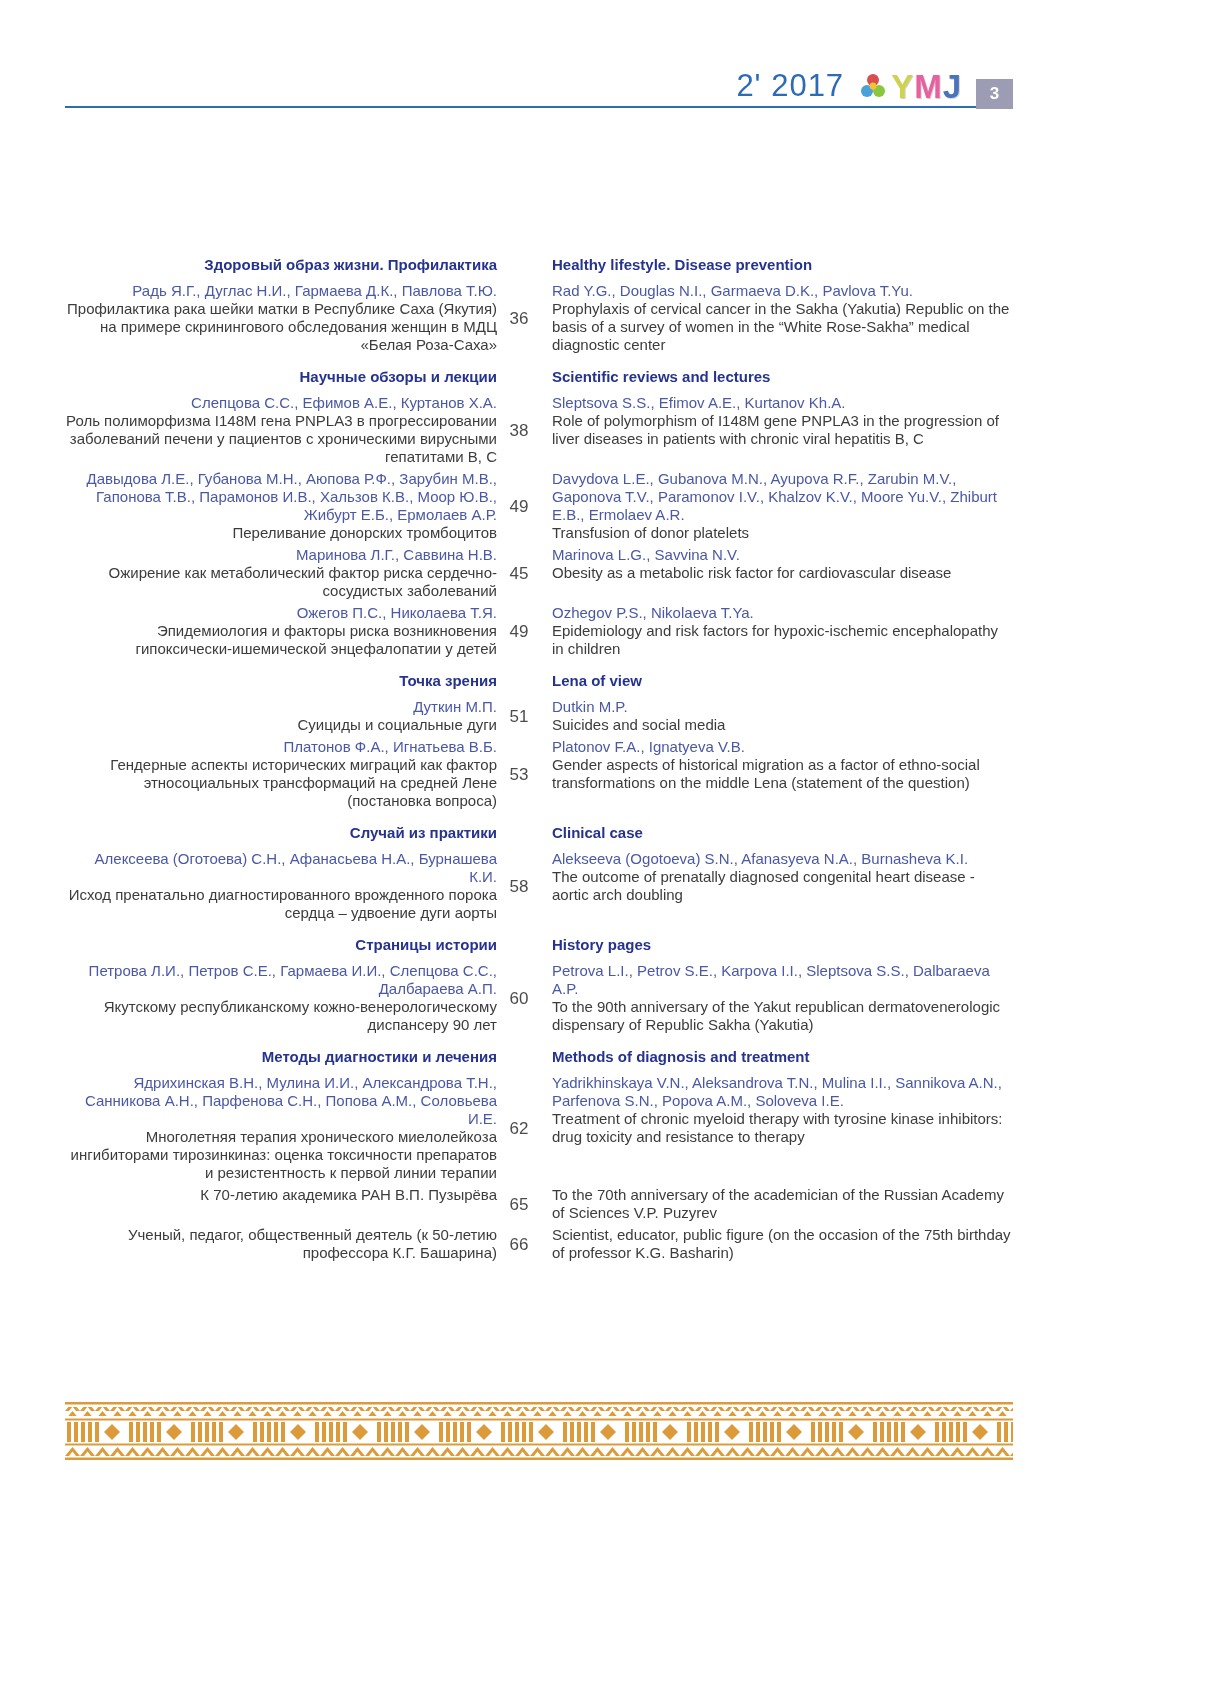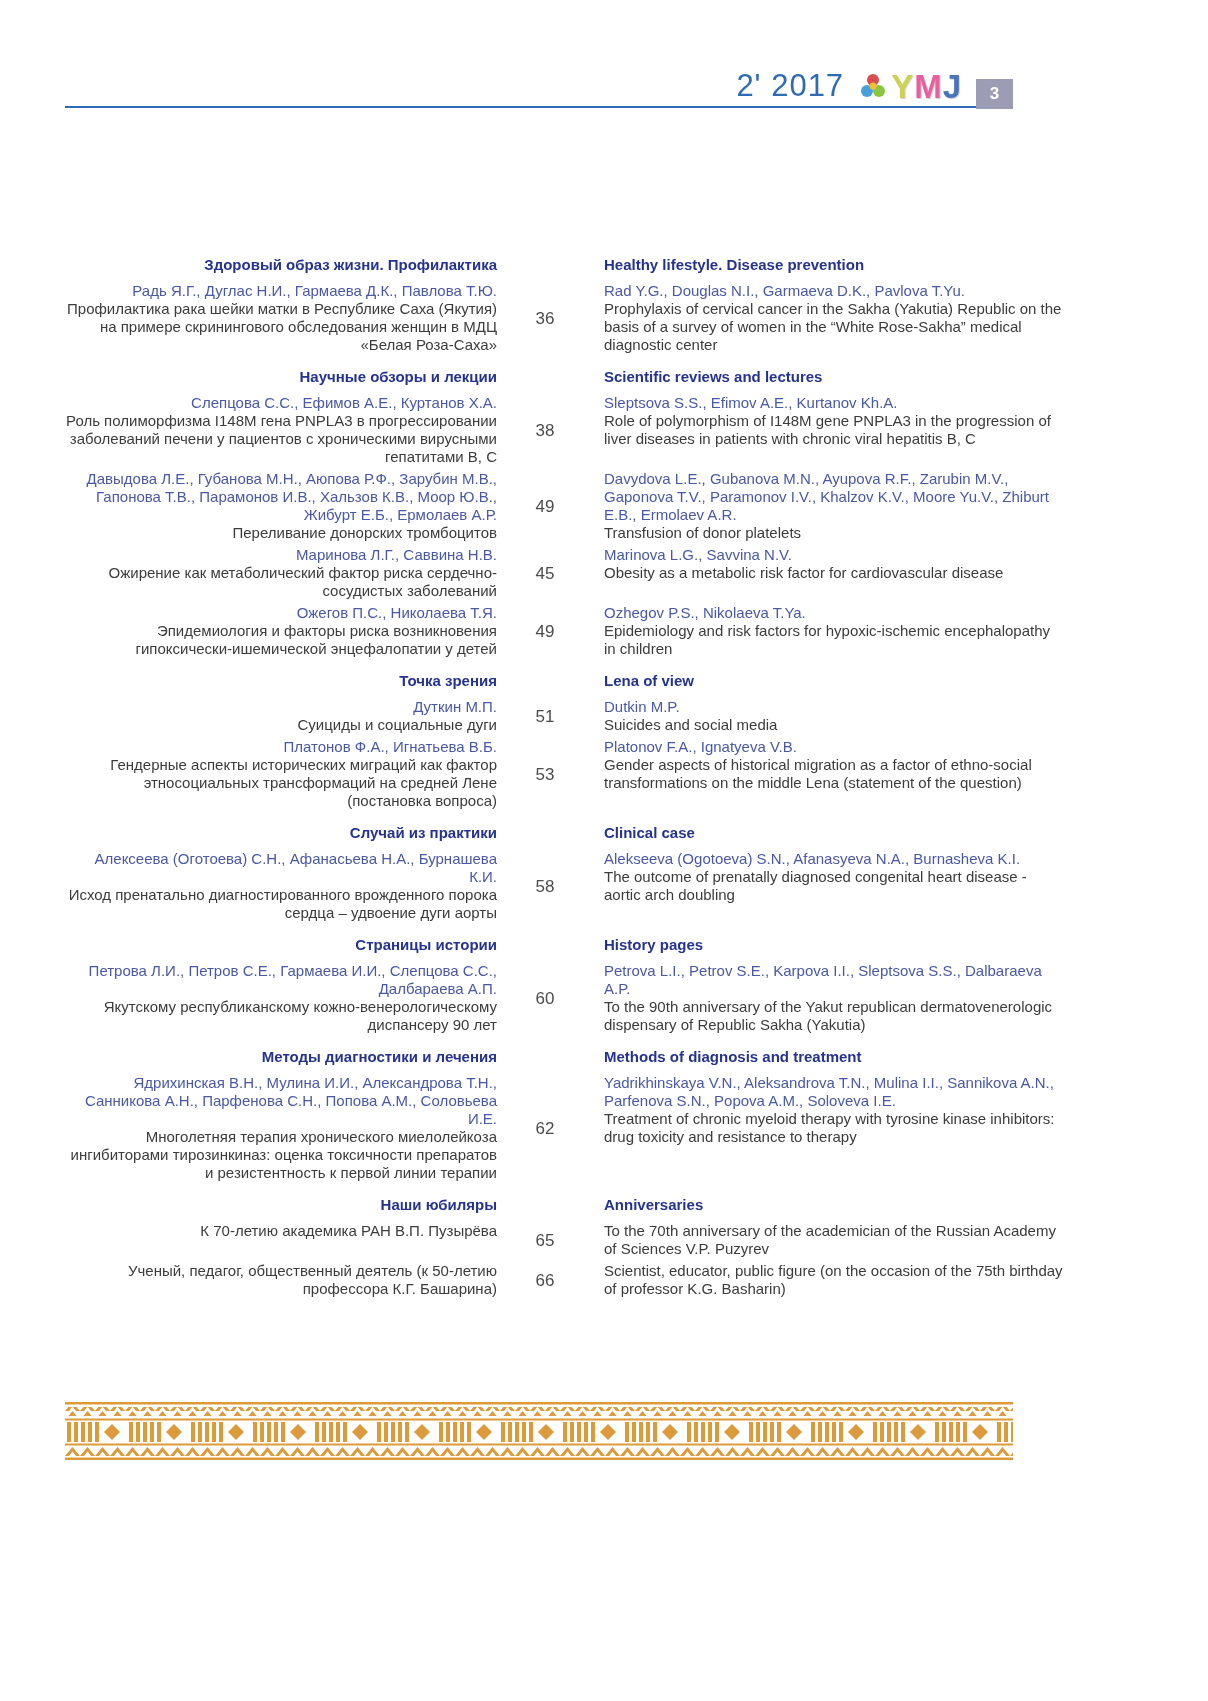--- a/index.html
+++ b/index.html
@@ -35,21 +35,21 @@
     text-shadow:1px 1px 0 rgba(0,0,0,0.18);
   }
   .badge{
     width:37px;height:30px;background:var(--badge-gray);
     color:#ffffff;font-size:17px;font-weight:bold;
     display:flex;align-items:center;justify-content:center;
     margin-bottom:-6px;
   }
   
   .toc{position:absolute;left:65px;top:256px;width:948px;font-size:15px;line-height:18px;}
-  .row{display:grid;grid-template-columns:432px 44px 472px;gap:26px;}
+  .row{display:grid;grid-template-columns:432px 44px 472px;}
   .cell.ru{text-align:right;}
   .cell.en{text-align:left;margin-left:11px;}
   .heading-row{margin:14px 0 8px;}
   .heading-row:first-child{margin-top:0;}
   .sec-h{font-weight:bold;color:var(--heading-blue);}
   .entry-row{margin-bottom:4px;}
   .authors{color:var(--author-blue);}
   .title{color:var(--text-dark);}
   .cell.mid{
     display:flex;align-items:center;justify-content:center;
@@ -215,25 +215,20 @@
       <div class="row entry-row">
         <div class="cell ru">
           <div class="authors">Ядрихинская В.Н., Мулина И.И., Александрова Т.Н., Санникова А.Н., Парфенова С.Н., Попова А.М., Соловьева И.Е.</div>
           <div class="title">Многолетняя терапия хронического миелолейкоза ингибиторами тирозинкиназ: оценка токсичности препаратов и резистентность к первой линии терапии</div>
         </div>
         <div class="cell mid">62</div>
         <div class="cell en">
           <div class="authors">Yadrikhinskaya V.N., Aleksandrova T.N., Mulina I.I., Sannikova A.N., Parfenova S.N., Popova A.M., Soloveva I.E.</div>
           <div class="title">Treatment of chronic myeloid therapy with tyrosine kinase inhibitors: drug toxicity and resistance to therapy</div>
         </div>
-      </div>
-      <div class="row heading-row">
-        <div class="cell ru sec-h">Наши юбиляры</div>
-        <div class="cell mid"></div>
-        <div class="cell en sec-h">Anniversaries</div>
       </div>
       <div class="row entry-row">
         <div class="cell ru">
           <div class="title">К 70-летию академика РАН В.П. Пузырёва</div>
         </div>
         <div class="cell mid">65</div>
         <div class="cell en">
           <div class="title">To the 70th anniversary of the academician of the Russian Academy of Sciences V.P. Puzyrev</div>
         </div>
       </div>

